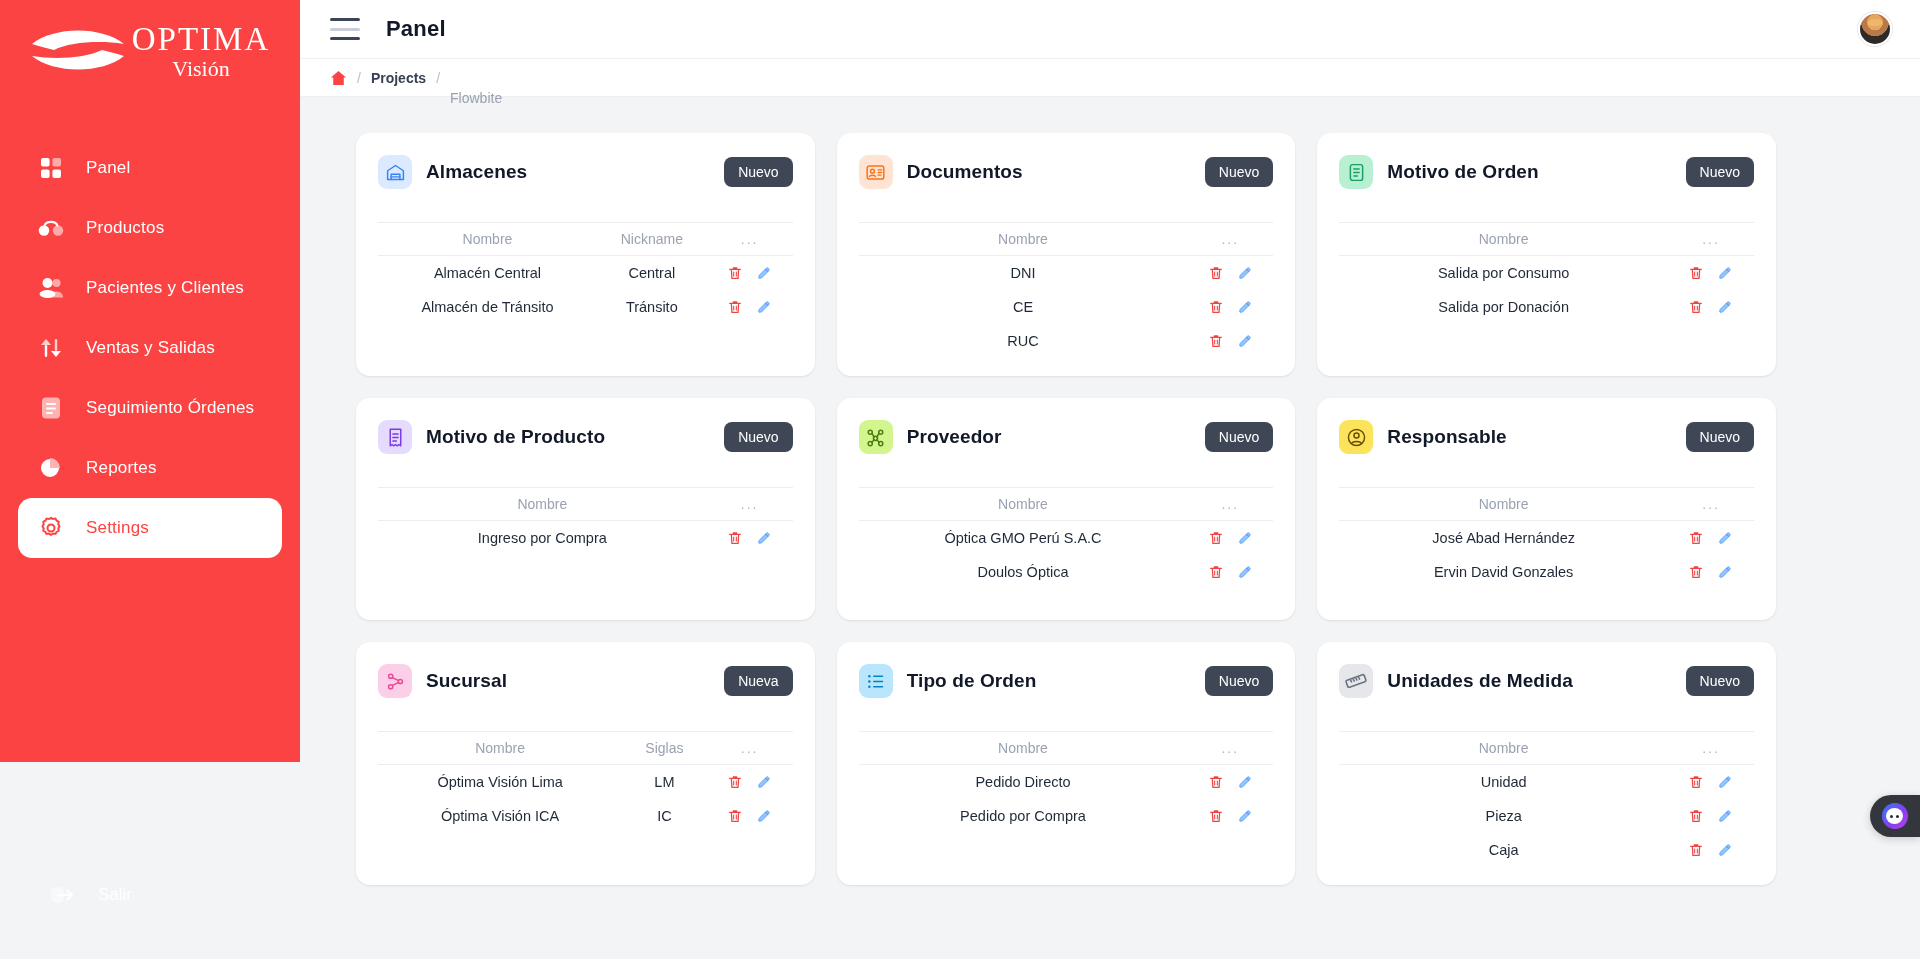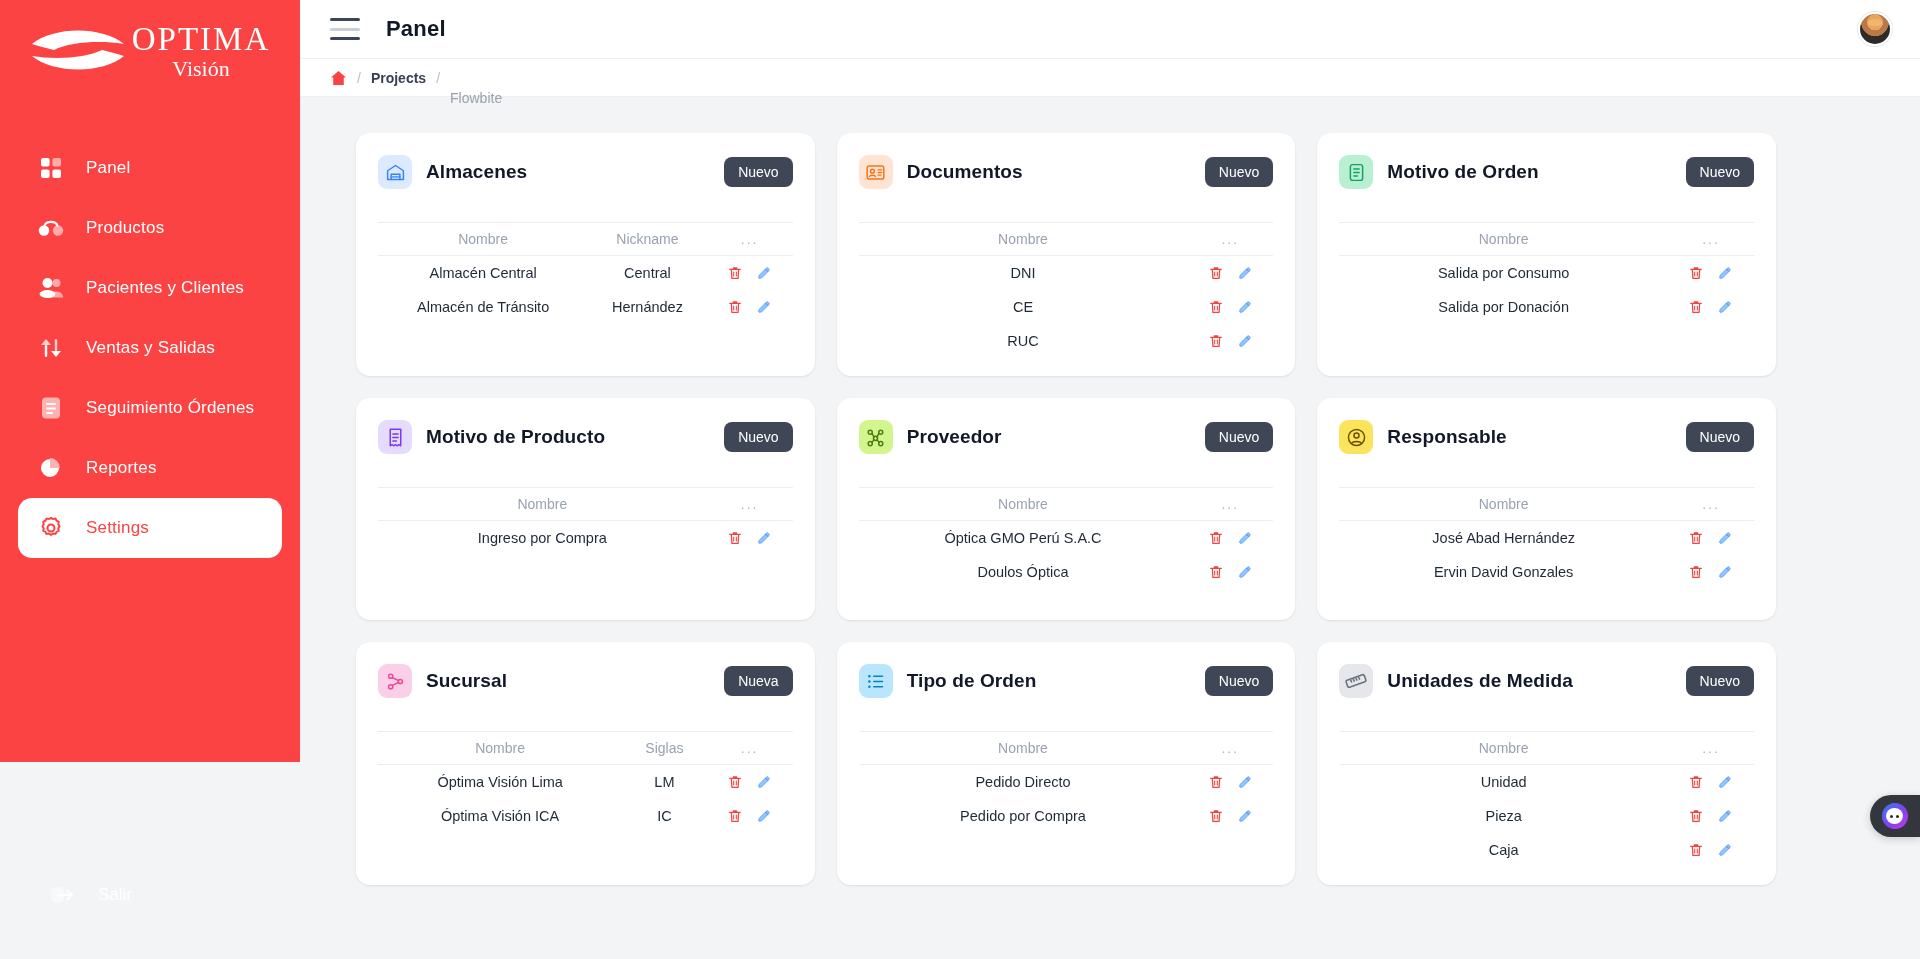--- a/index.html
+++ b/index.html
@@ -349,21 +349,21 @@
                         <svg width="16" height="16" viewBox="0 0 24 24">
                           <path d="M4 19.2 L4.9 15.4 L15.6 4.7 C16.3 4 17.4 4 18.1 4.7 L19.3 5.9 C20 6.6 20 7.7 19.3 8.4 L8.6 19.1 L4.8 20 Z" fill="#93c5fd" stroke="#60a5fa" stroke-width="1.5" stroke-linejoin="round"></path>
                           <path d="M14.2 6.2 L17.8 9.8" stroke="#3b82f6" stroke-width="1.5"></path>
                         </svg>
                       </span>
                     </span>
                   </td>
                 </tr>
                 <tr>
                   <td class="name">Almacén de Tránsito</td>
-                  <td>Hernández</td>
+                  <td>Tránsito</td>
                   <td class="acts">
                     <span class="act-wrap">
                       <span class="ico-btn">
                         <svg width="16" height="16" viewBox="0 0 24 24">
                           <path d="M4 6.5 H20 M9.5 6.5 V4.5 H14.5 V6.5 M6.5 6.5 L7.4 20 H16.6 L17.5 6.5" stroke="#ef4444" stroke-width="1.9" fill="none" stroke-linecap="round" stroke-linejoin="round"></path>
                           <path d="M10 10.5 V16.5 M14 10.5 V16.5" stroke="#ef4444" stroke-width="1.6" stroke-linecap="round"></path>
                         </svg>
                       </span>
                       <span class="ico-btn">
                         <svg width="16" height="16" viewBox="0 0 24 24">

